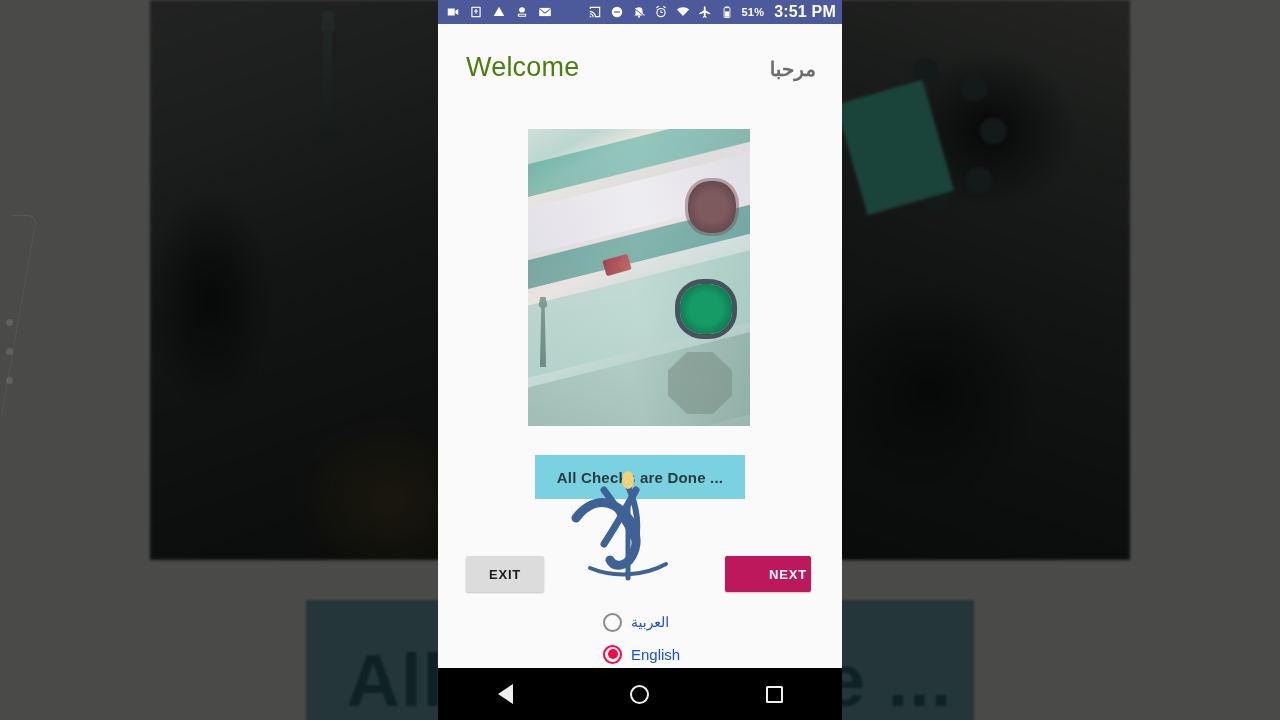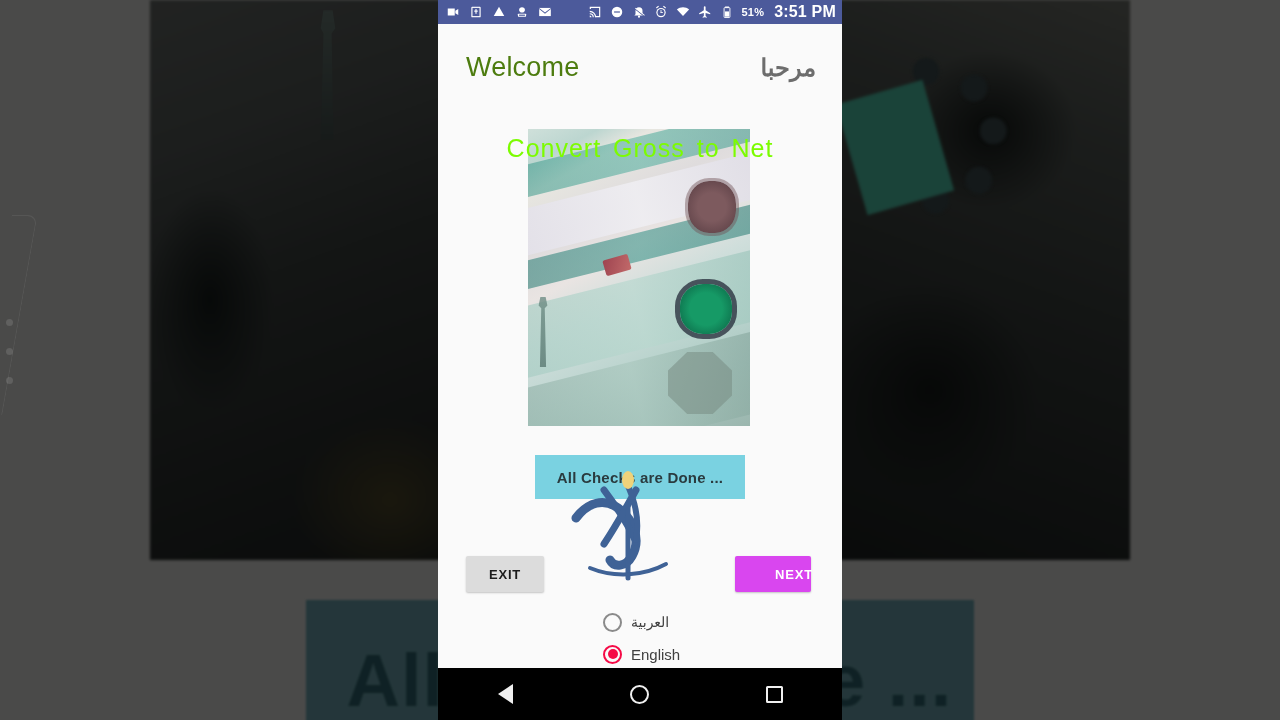--- a/index.html
+++ b/index.html
@@ -162,21 +162,21 @@
     justify-content: space-between;
     padding: 28px 26px 0 28px;
   }
   .welcome {
     font-size: 27px;
     color: #4d7c0f;
     font-weight: 400;
     letter-spacing: .2px;
   }
   .welcome-ar {
-    font-size: 24px;
+    font-size: 20px;
     color: #6d6d6d;
     font-weight: 700;
     direction: rtl;
   }
 
   
   .headline {
     position: absolute;
     top: 110px; left: 0; right: 0;
     text-align: center;
@@ -299,22 +299,22 @@
     border-radius: 2px;
     margin-top: 48px;
   }
   .btn-exit {
     left: 28px; width: 78px;
     background: #dcdcdc;
     color: #1c1c1c;
     box-shadow: 0 1px 2px rgba(0,0,0,.22);
   }
   .btn-next {
-    right: 31px; width: 76px;
-    background: #d946ef;
+    right: 31px; width: 86px;
+    background: #be185d;
     color: #ffffff;
     box-shadow: 0 1px 2px rgba(0,0,0,.22);
     padding-left: 40px;
   }
 
   
   .radios {
     position: absolute;
     top: 582px; left: 0; right: 0;
     z-index: 7;
@@ -337,21 +337,21 @@
   .radio.checked { border-color: #F50A46; }
   .radio.checked::after {
     content: "";
     position: absolute;
     left: 50%; top: 50%;
     width: 10px; height: 10px;
     margin: -5px 0 0 -5px;
     border-radius: 50%;
     background: #F50A46;
   }
-  .radio-label { font-size: 15px; color: #404040; }
+  .radio-label { font-size: 15px; color: #1d4ed8; }
   .radio-label.ar { font-size: 14px; direction: rtl; }
 
   
   .navbar {
     position: absolute;
     bottom: 0; left: 0;
     width: 404px; height: 52px;
     background: #000000;
     display: flex;
     align-items: center;
@@ -516,21 +516,20 @@
         <div class="stripe s3"></div>
         <div class="stripe s4"></div>
         <div class="stripe s5"></div>
         <div class="seal seal-a"></div>
         <div class="seal seal-b"></div>
         <div class="red-mark"></div>
         <div class="tower"></div>
         <div class="octagon"></div>
       </div>
 
-      <div class="headline">Convert  Gross  to  Net</div>
 
       <div class="toast">
         <span>All Checks are Done ...</span>
       </div>
 
       <div class="logo-wm">
         <svg viewBox="0 0 110 118" aria-hidden="true">
           <g fill="none" stroke="#3f6296" stroke-linecap="round" stroke-linejoin="round">
             <path d="M6 54 C18 38, 34 34, 48 44 C62 54, 72 74, 62 92 C56 103, 44 104, 40 96" stroke-width="9"></path>
             <path d="M34 26 C46 42, 58 60, 66 78" stroke-width="7"></path>

